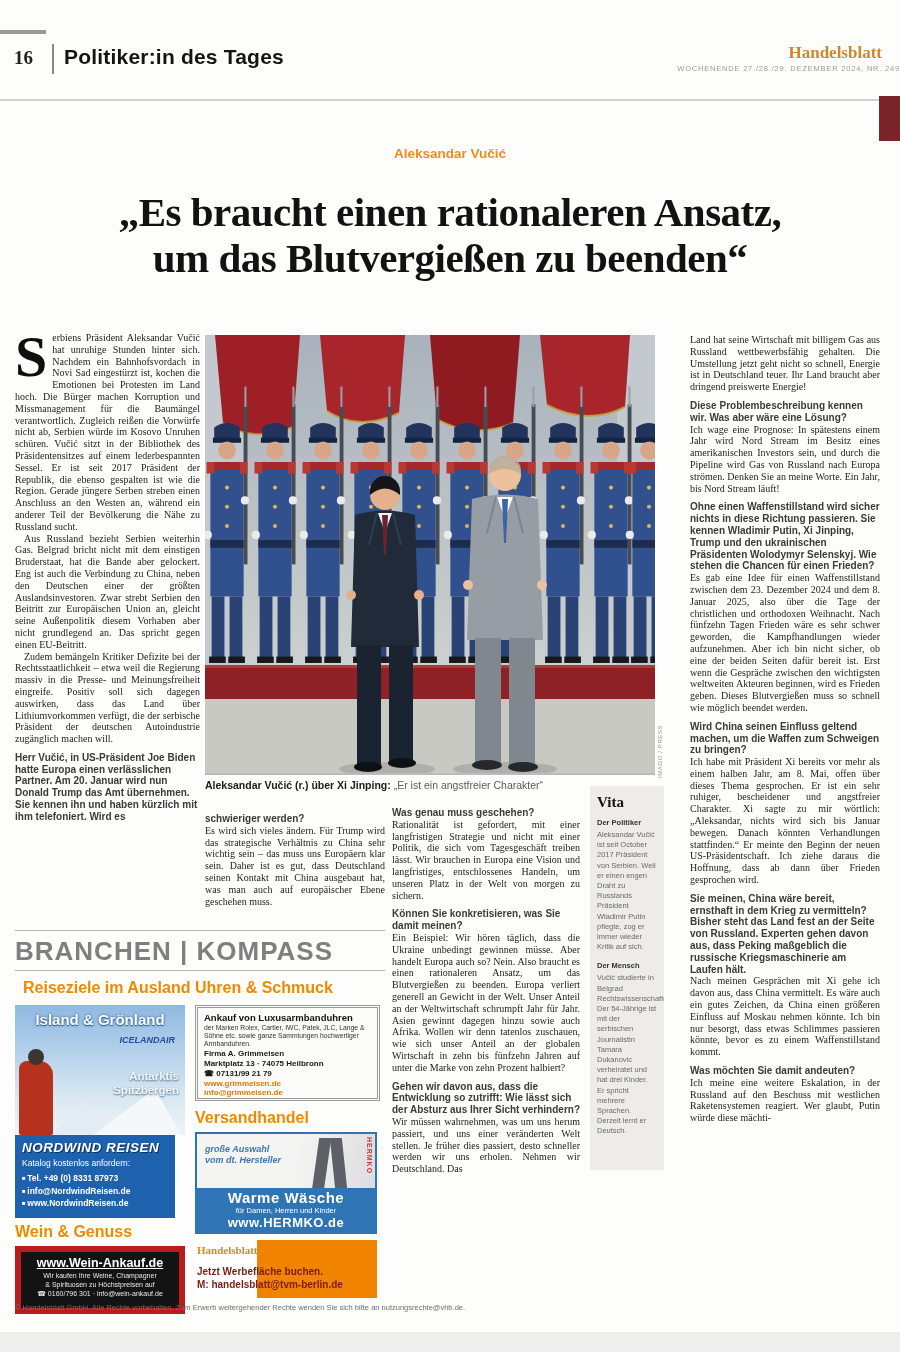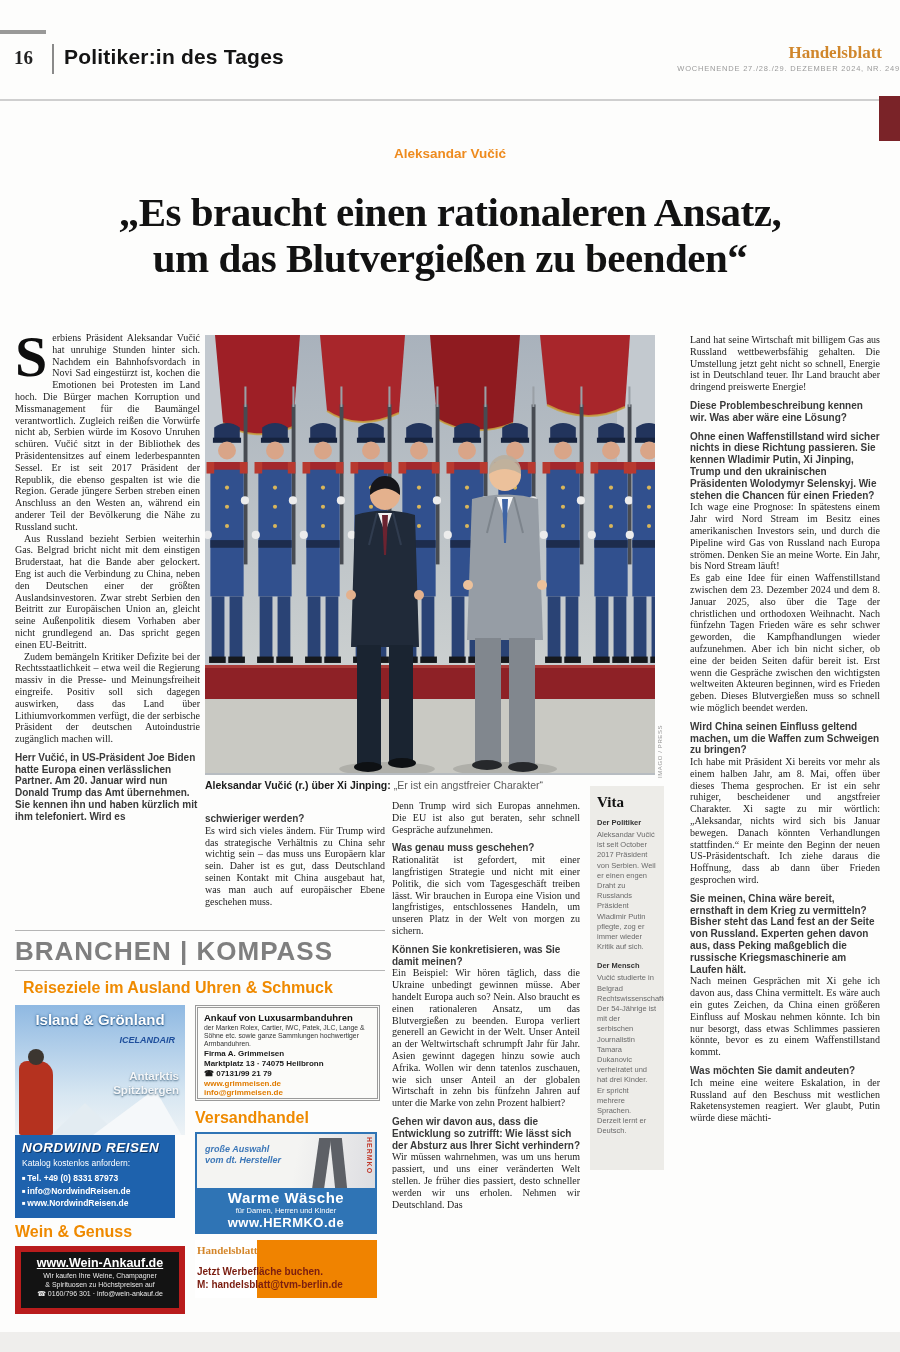--- a/index.html
+++ b/index.html
@@ -236,34 +236,33 @@
       <p class="para p">Zudem bemängeln Kritiker Defizite bei der Rechtsstaatlichkeit – etwa weil die Regierung massiv in die Presse- und Meinungsfreiheit eingreife. Positiv soll sich dagegen auswirken, dass das Land über Lithiumvorkommen verfügt, die der serbische Präsident der deutschen Autoindustrie zugänglich machen will.</p>
       <p class="para q">Herr Vučić, in US-Präsident Joe Biden hatte Europa einen verlässlichen Partner. Am 20. Januar wird nun Donald Trump das Amt übernehmen. Sie kennen ihn und haben kürzlich mit ihm telefoniert. Wird es</p>
     </div>
   <div class="col col2">
 
   <p class="para q">schwieriger werden?</p>
       <p class="para a">Es wird sich vieles ändern. Für Trump wird das strategische Verhältnis zu China sehr wichtig sein – das muss uns Europäern klar sein. Daher ist es gut, dass Deutschland seinen Kontakt mit China ausgebaut hat, was man auch auf europäischer Ebene geschehen muss.</p>
     </div>
   <div class="col col3">
 
-  <p class="para a">Denn Trump wird sich Europas annehmen. Die EU ist also gut beraten, sehr schnell Gespräche aufzunehmen.</p>
       <p class="para q">Was genau muss geschehen?</p>
       <p class="para a">Rationalität ist gefordert, mit einer langfristigen Strategie und nicht mit einer Politik, die sich vom Tagesgeschäft treiben lässt. Wir brauchen in Europa eine Vision und langfristiges, entschlossenes Handeln, um unseren Platz in der Welt von morgen zu sichern.</p>
       <p class="para q">Können Sie konkretisieren, was Sie damit meinen?</p>
       <p class="para a">Ein Beispiel: Wir hören täglich, dass die Ukraine unbedingt gewinnen müsse. Aber handelt Europa auch so? Nein. Also braucht es einen rationaleren Ansatz, um das Blutvergießen zu beenden. Europa verliert generell an Gewicht in der Welt. Unser Anteil an der Weltwirtschaft schrumpft Jahr für Jahr. Asien gewinnt dagegen hinzu sowie auch Afrika. Wollen wir denn tatenlos zuschauen, wie sich unser Anteil an der globalen Wirtschaft in zehn bis fünfzehn Jahren auf unter die Marke von zehn Prozent halbiert?</p>
       <p class="para q">Gehen wir davon aus, dass die Entwicklung so zutrifft: Wie lässt sich der Absturz aus Ihrer Sicht verhindern?</p>
       <p class="para a">Wir müssen wahrnehmen, was um uns herum passiert, und uns einer veränderten Welt stellen. Je früher dies passiert, desto schneller werden wir uns erholen. Nehmen wir Deutschland. Das</p>
     </div>
   <div class="col col4">
 
   <p class="para a">Land hat seine Wirtschaft mit billigem Gas aus Russland wettbewerbsfähig gehalten. Die Umstellung jetzt geht nicht so schnell, Energie ist in Deutschland teuer. Ihr Land braucht aber dringend preiswerte Energie!</p>
       <p class="para q">Diese Problembeschreibung kennen wir. Was aber wäre eine Lösung?</p>
+      <p class="para a">Ich wage eine Prognose: In spätestens einem Jahr wird Nord Stream im Besitz eines amerikanischen Investors sein, und durch die Pipeline wird Gas von Russland nach Europa strömen. Denken Sie an meine Worte. Ein Jahr, bis Nord Stream läuft!</p>
       <p class="para q">Ohne einen Waffenstillstand wird sicher nichts in diese Richtung passieren. Sie kennen Wladimir Putin, Xi Jinping, Trump und den ukrainischen Präsidenten Wolodymyr Selenskyj. Wie stehen die Chancen für einen Frieden?</p>
-      <p class="para a">Ich wage eine Prognose: In spätestens einem Jahr wird Nord Stream im Besitz eines amerikanischen Investors sein, und durch die Pipeline wird Gas von Russland nach Europa strömen. Denken Sie an meine Worte. Ein Jahr, bis Nord Stream läuft!</p>
       <p class="para a">Es gab eine Idee für einen Waffenstillstand zwischen dem 23. Dezember 2024 und dem 8. Januar 2025, also über die Tage der christlichen und orthodoxen Weihnacht. Nach fünfzehn Tagen Frieden wäre es sehr schwer geworden, die Kampfhandlungen wieder aufzunehmen. Aber ich bin nicht sicher, ob eine der beiden Seiten dafür bereit ist. Erst wenn die Gespräche zwischen den wichtigsten weltweiten Akteuren beginnen, wird es Frieden geben. Dieses Blutvergießen muss so schnell wie möglich beendet werden.</p>
       <p class="para q">Wird China seinen Einfluss geltend machen, um die Waffen zum Schweigen zu bringen?</p>
       <p class="para a">Ich habe mit Präsident Xi bereits vor mehr als einem halben Jahr, am 8. Mai, offen über dieses Thema gesprochen. Er ist ein sehr ruhiger, bescheidener und angstfreier Charakter. Xi sagte zu mir wörtlich: „Aleksandar, nichts wird sich bis Januar bewegen. Danach könnten Verhandlungen stattfinden.“ Er meinte den Beginn der neuen US-Präsidentschaft. Ich ziehe daraus die Hoffnung, dass ab dann über Frieden gesprochen wird.</p>
       <p class="para q">Sie meinen, China wäre bereit, ernsthaft in dem Krieg zu vermitteln? Bisher steht das Land fest an der Seite von Russland. Experten gehen davon aus, dass Peking maßgeblich die russische Kriegsmaschinerie am Laufen hält.</p>
       <p class="para a">Nach meinen Gesprächen mit Xi gehe ich davon aus, dass China vermittelt. Es wäre auch ein gutes Zeichen, da China einen größeren Einfluss auf Moskau nehmen könnte. Ich bin nur besorgt, dass etwas Schlimmes passieren könnte, bevor es zu einem Waffenstillstand kommt.</p>
       <p class="para q">Was möchten Sie damit andeuten?</p>
       <p class="para a">Ich meine eine weitere Eskalation, in der Russland auf den Beschuss mit westlichen Raketensystemen reagiert. Wer glaubt, Putin würde diese mächti-</p>
     </div>
 
   <aside class="vita">
@@ -347,15 +346,16 @@
     <div class="ad ad-hb">
       <div class="hb-orange"></div>
       <span class="hb-logo">Handelsblatt</span>
       <div class="hb-lines">
         <div>Jetzt Werbefläche buchen.</div>
         <div>M: handelsblatt@tvm-berlin.de</div>
       </div>
     </div>
   </section>
 
+  <div class="footer">© Handelsblatt GmbH. Alle Rechte vorbehalten. Zum Erwerb weitergehender Rechte wenden Sie sich bitte an nutzungsrechte@vhb.de.</div>
   <div class="bottom-strip"></div>
 
 </div>
 
 </body></html>

